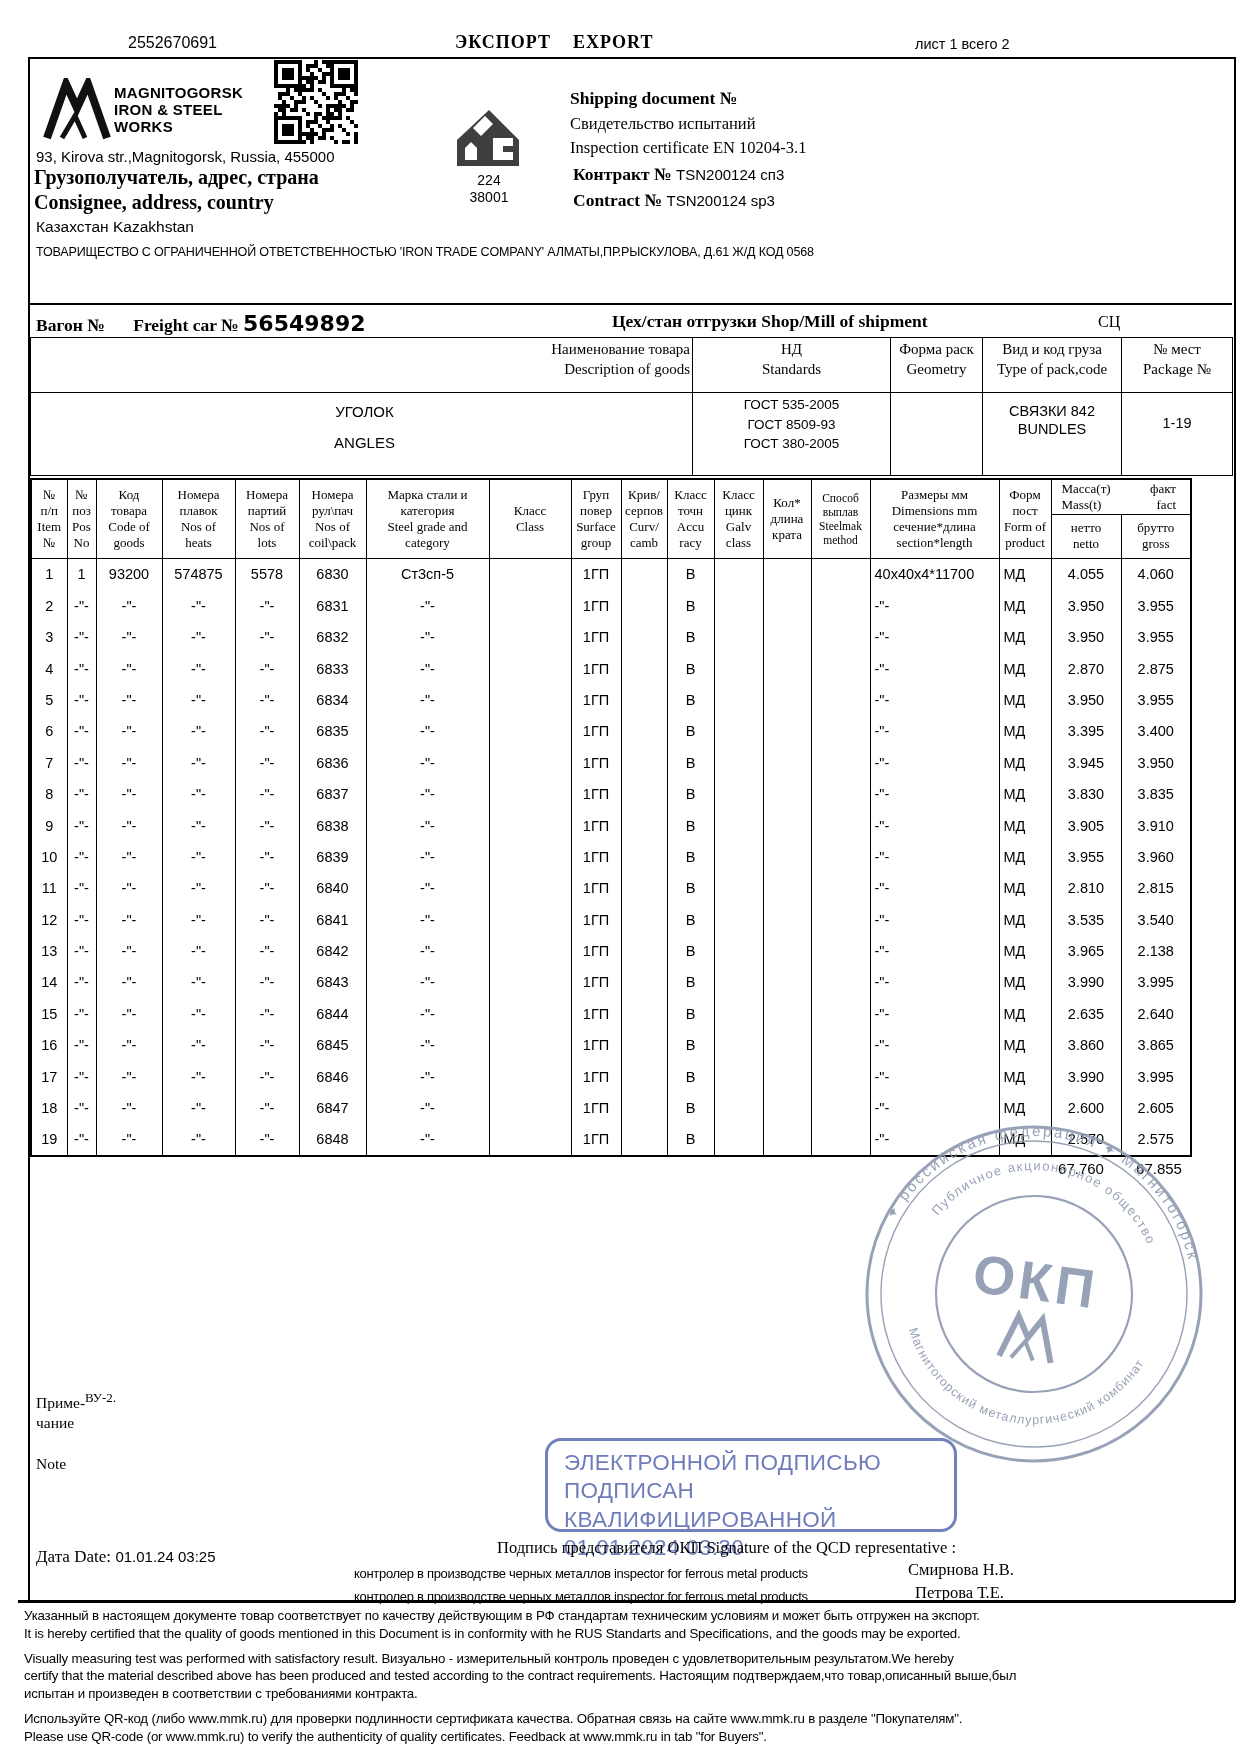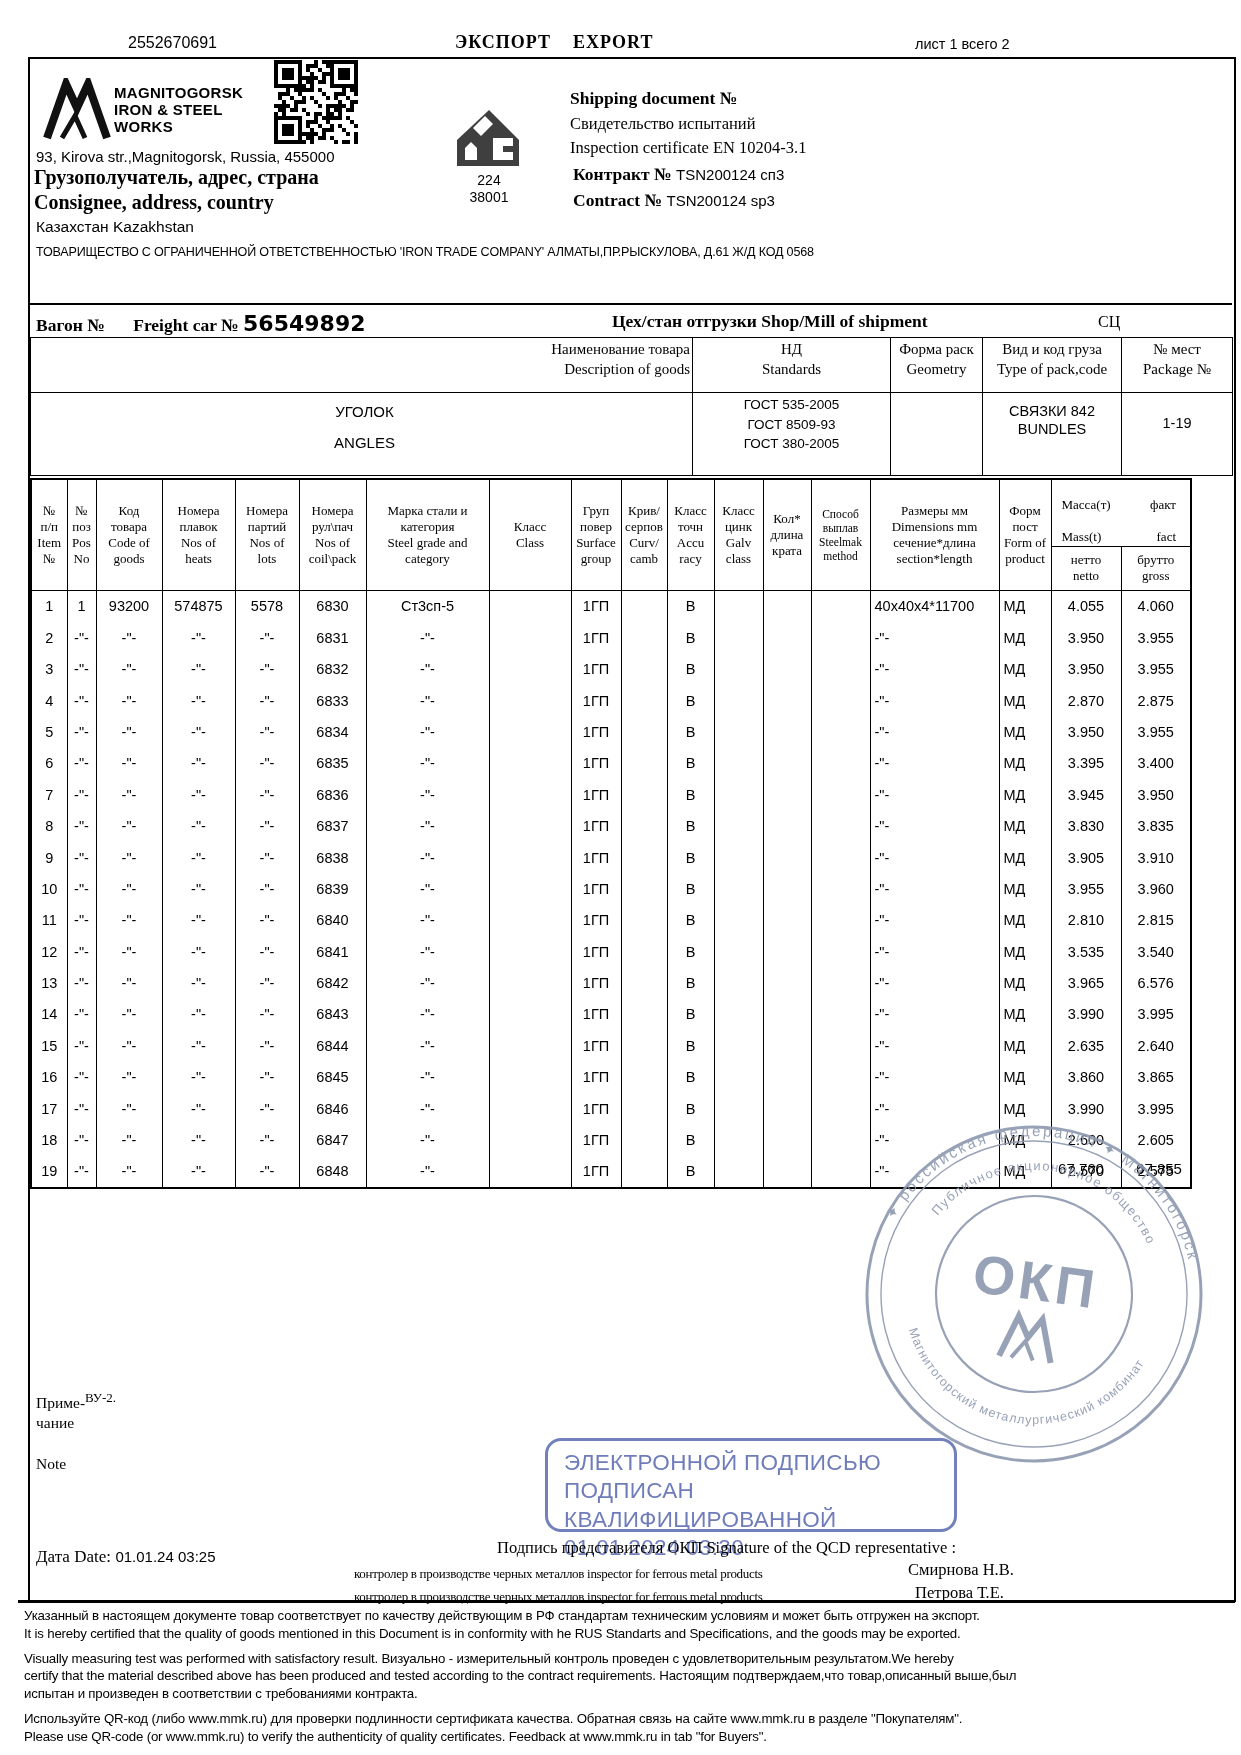--- a/index.html
+++ b/index.html
@@ -27,34 +27,34 @@
   .gtab td.desc{text-align:center;padding-left:8px;font-size:15px;}
   .gtab .std div{line-height:1.45;font-size:13.5px;}
   
   .mtab{position:absolute;left:30px;top:478px;width:1160px;table-layout:fixed;border:2px solid #000;}
   .mtab th{border:1.6px solid #000;font-family:"Liberation Serif",serif;font-weight:normal;
            font-size:13px;line-height:1.22;padding:1px 0;text-align:center;vertical-align:middle;}
   .mtab th.sm{font-size:11.5px;}
   .mtab td{border-left:1.6px solid #000;border-right:1.6px solid #000;border-top:none;border-bottom:none;
            font-size:14.5px;text-align:center;height:31.4px;padding:0 2px;overflow:hidden;white-space:nowrap;}
   .mtab td.c-dim,.mtab td.c-form{text-align:left;padding-left:4px;}
-  .mass-top{display:flex;justify-content:space-between;padding:16px 14px 0 10px;align-items:center;}
+  .mass-top{display:flex;justify-content:space-between;padding:0 14px 0 10px;align-items:center;}
   .totals{position:absolute;left:1030px;top:1160px;width:170px;display:flex;font-size:15px;}
   .totals span{width:78px;text-align:center;}
   
   .esig{position:absolute;left:545px;top:1438px;width:412px;height:94px;border:3.5px solid #7280bb;
         border-radius:16px;color:#6f7cba;font-size:22.5px;line-height:1.26;padding:8px 0 0 16px;
         box-sizing:border-box;letter-spacing:.3px;}
   
   .stamp{position:absolute;left:862px;top:1122px;width:344px;height:344px;transform:rotate(8deg);opacity:.9;}
   
   .footer{position:absolute;left:24px;top:1607px;width:1205px;font-size:13.5px;line-height:1.32;
           letter-spacing:-.2px;transform:scaleX(.985);transform-origin:left top;}
   .footer .gap{margin-top:7px;}
-  .rolerow{font-family:Liberation Serif, serif;font-size:13px;letter-spacing:-.3px;}
+  .rolerow{font-family:Liberation Sans, sans-serif;font-size:13px;letter-spacing:-.3px;}
 </style>
 </head>
 <body>
 
 <div class="page">
 
   <div class="abs san" style="left:128px;top:34px;font-size:16px;">2552670691</div>
   <div class="abs ser b" style="left:455px;top:32px;font-size:18px;letter-spacing:1px;">
     <span>ЭКСПОРТ</span>&nbsp;&nbsp;&nbsp;
     <span>EXPORT</span>
@@ -694,21 +694,21 @@
           <td></td>
           <td>1ГП</td>
           <td></td>
           <td>В</td>
           <td></td>
           <td></td>
           <td></td>
           <td class="c-dim">-"-</td>
           <td class="c-form">МД</td>
           <td>3.965</td>
-          <td>6.576</td>
+          <td>2.138</td>
         </tr>
         <tr>
           <td>14</td>
           <td>-"-</td>
           <td>-"-</td>
           <td>-"-</td>
           <td>-"-</td>
           <td>6843</td>
           <td>-"-</td>
           <td></td>

